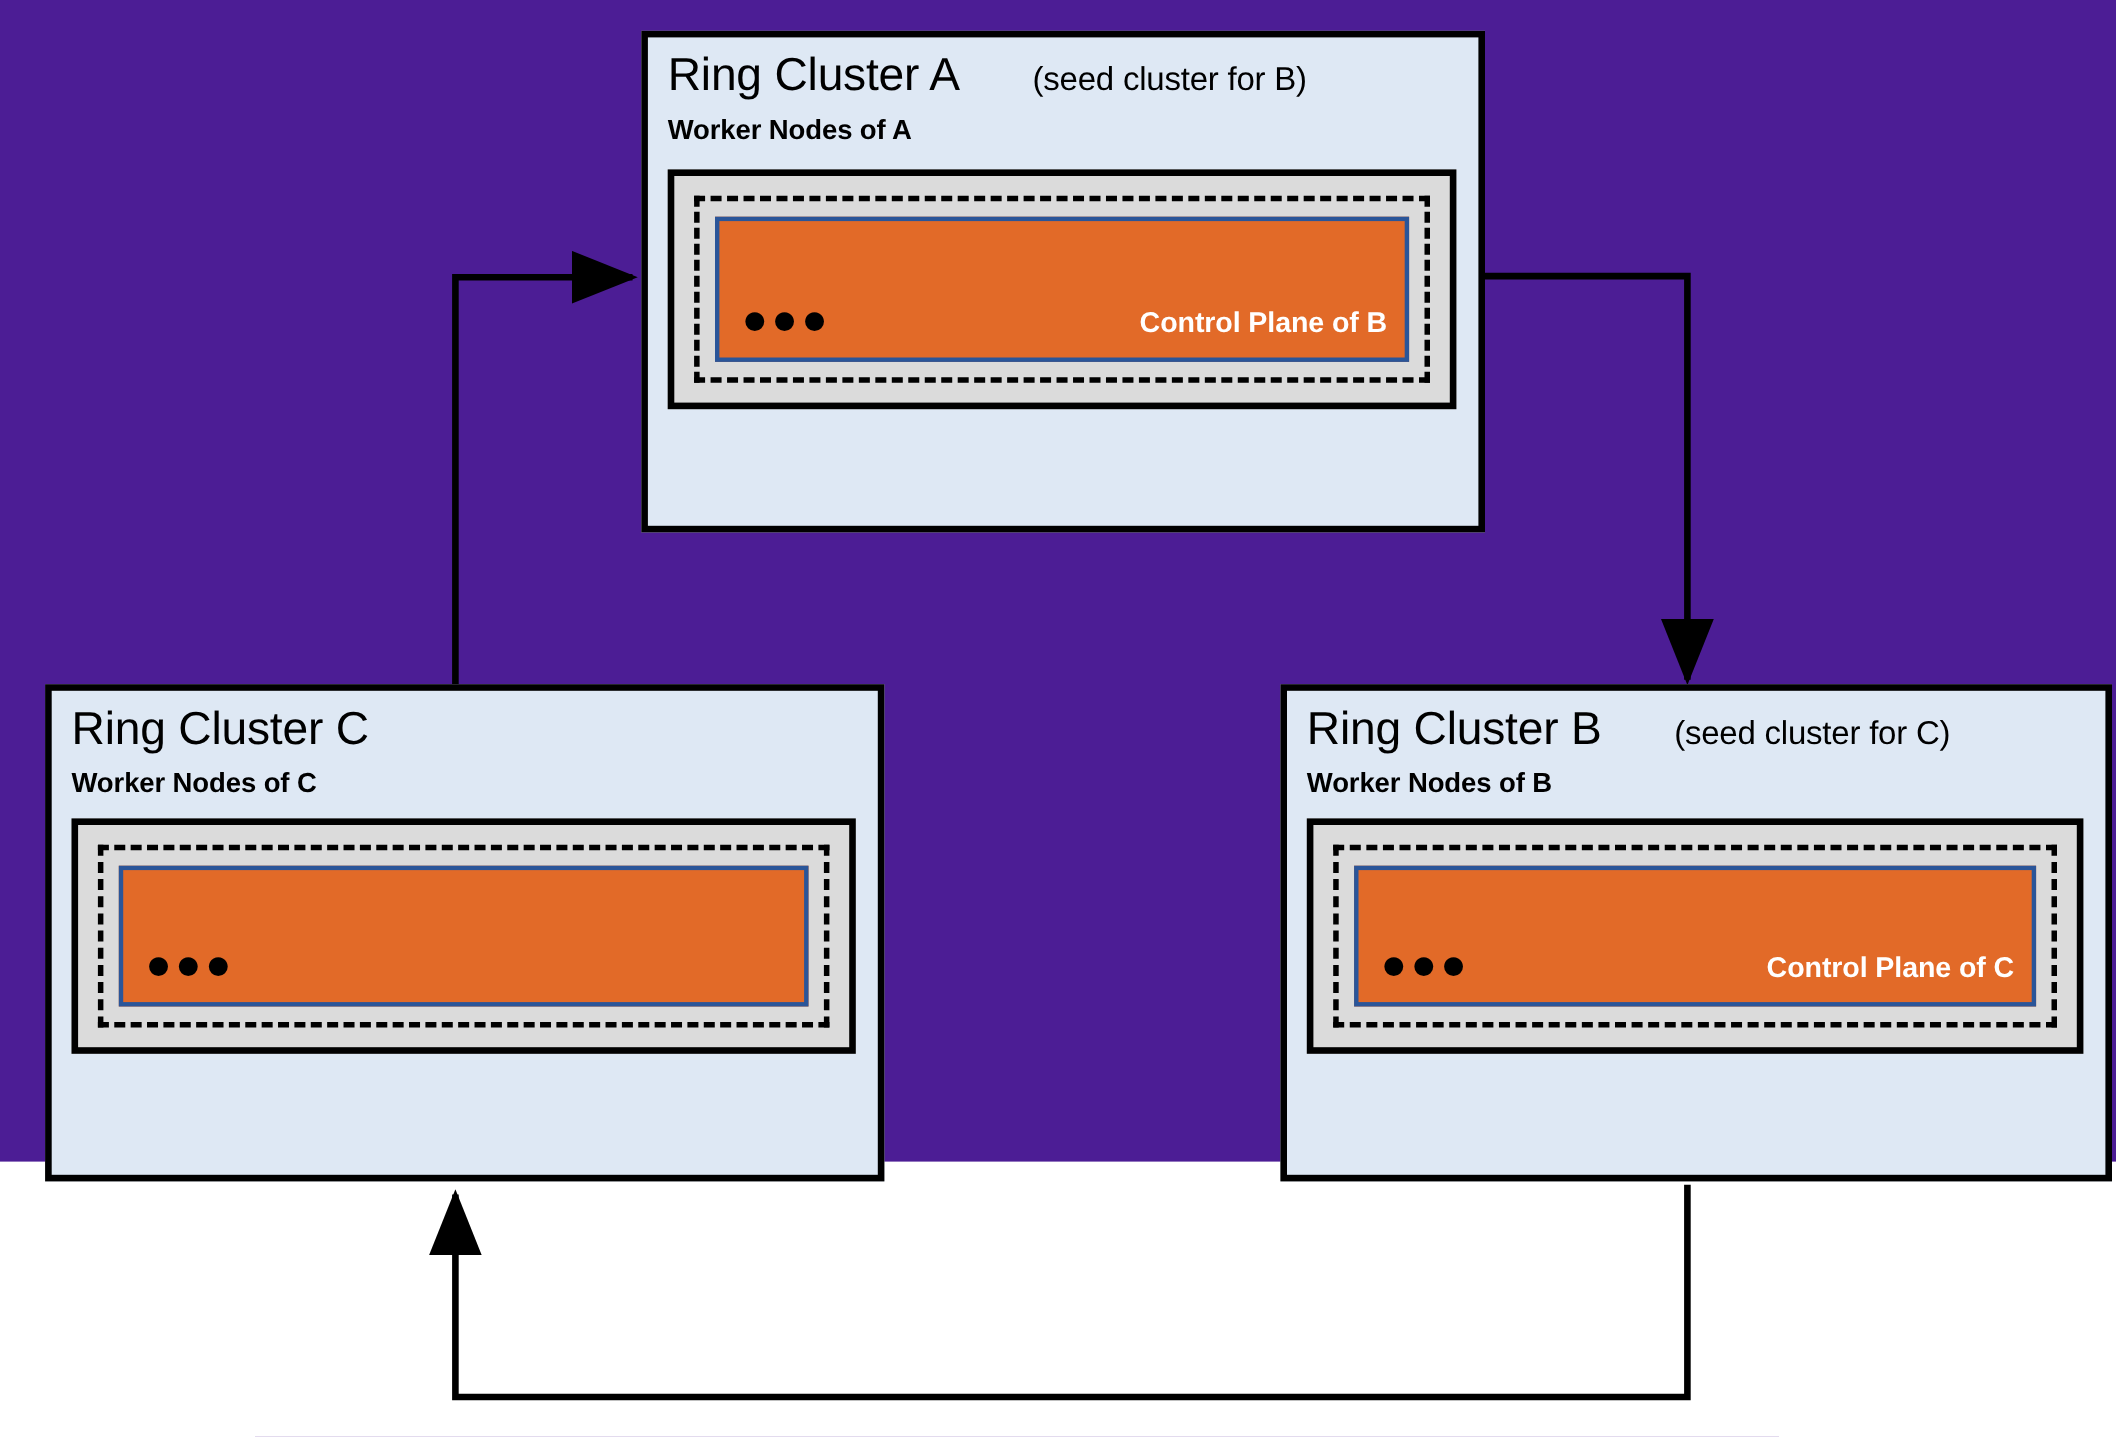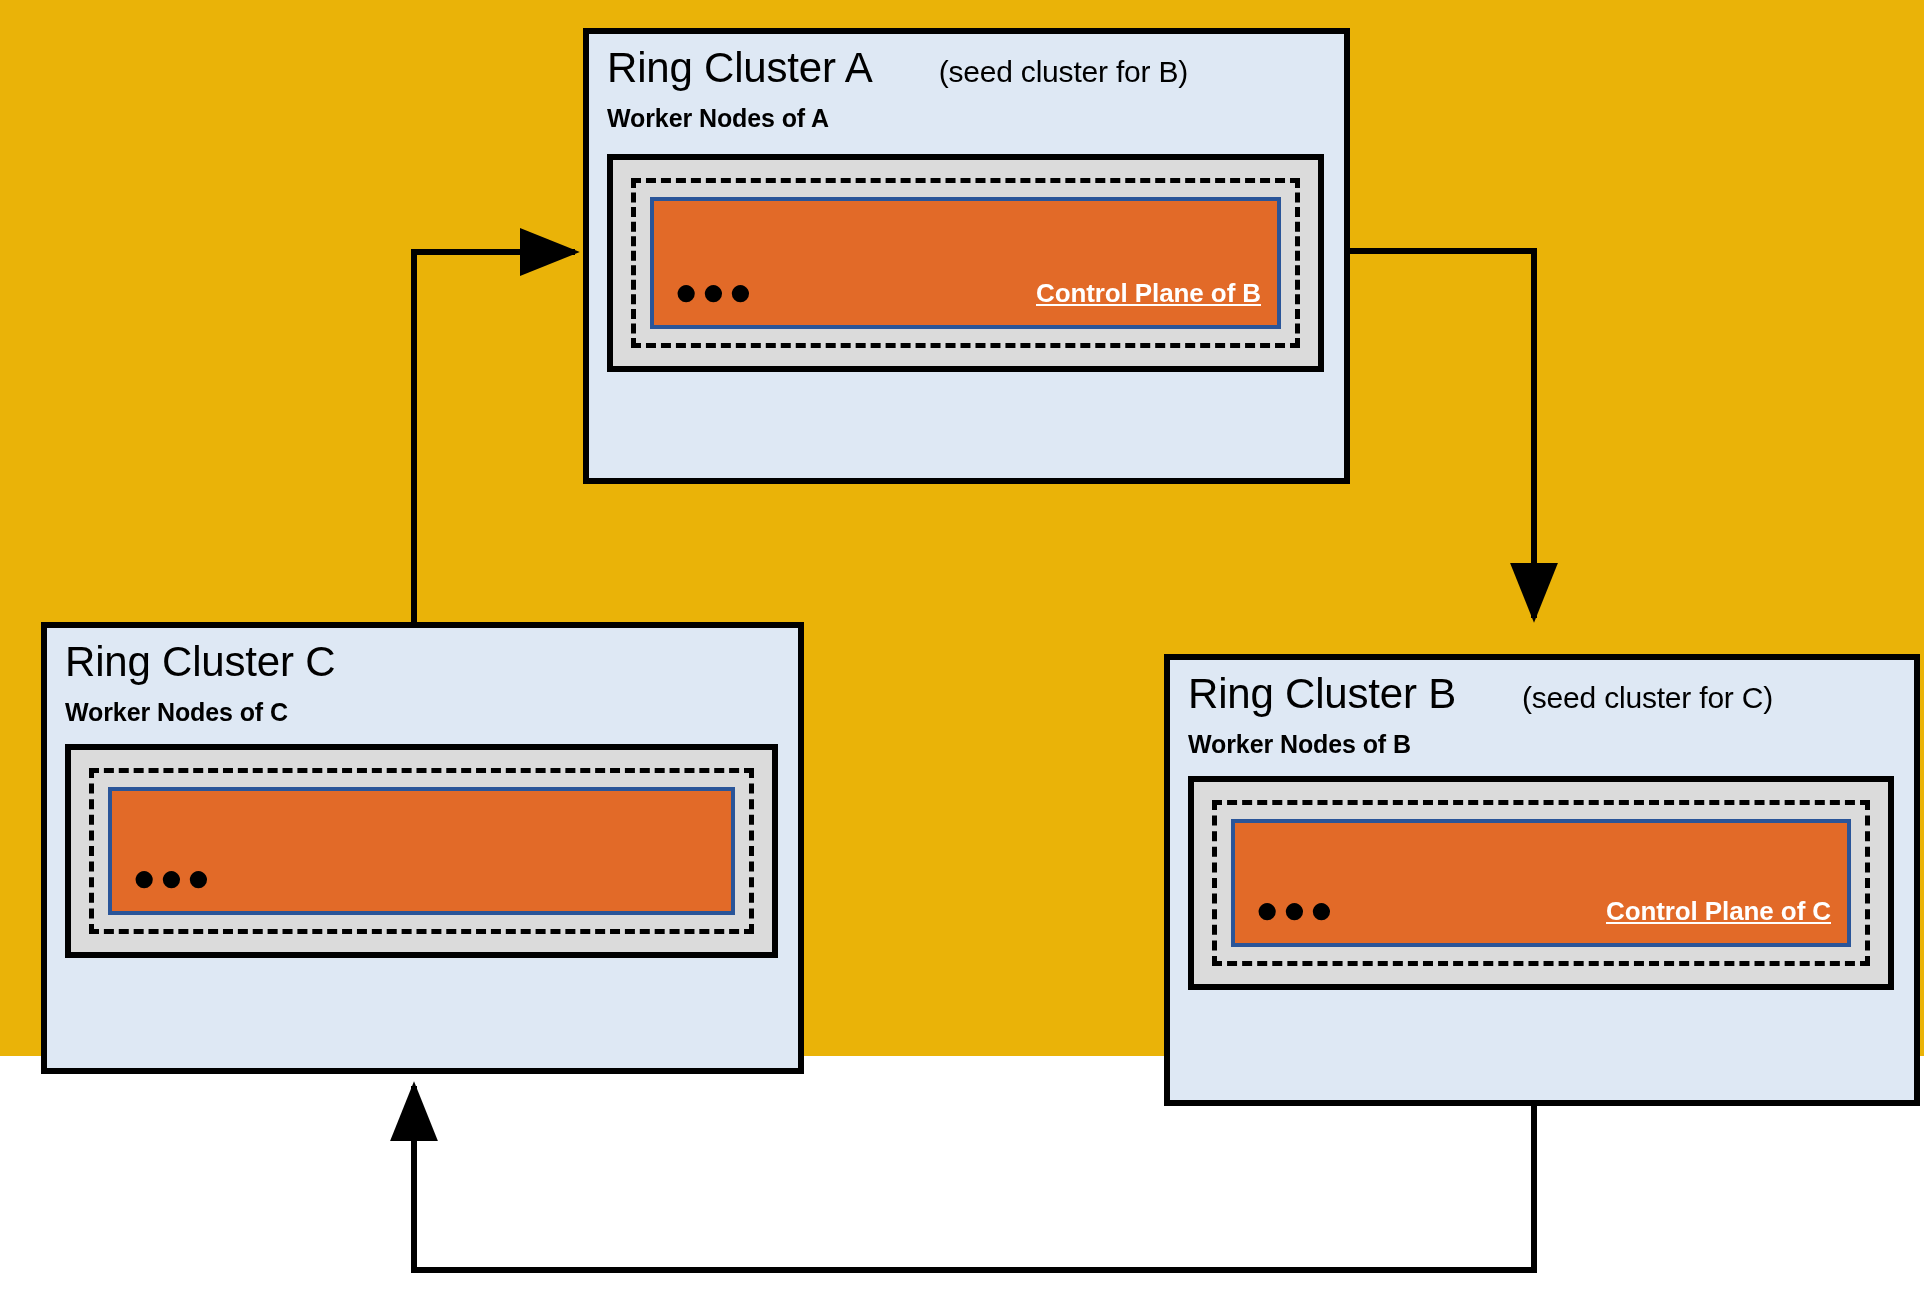--- a/index.html
+++ b/index.html
@@ -12,21 +12,21 @@
     font-family: "Liberation Sans", sans-serif;
     width: 1924px;
     height: 1306px;
     overflow: hidden;
   }
 
   #stage {
     position: relative;
     width: 1924px;
     height: 1056px;
-    background: #eab308;
+    background: #4c1d95;
   }
 
   
   #arrows {
     position: absolute;
     left: 0;
     top: 0;
     width: 1924px;
     height: 1306px;
     z-index: 1;
@@ -107,21 +107,20 @@
     padding: 0 0 14px 20px;
     font-weight: bold;
   }
   .cp-label {
     font-size: 26px;
     font-weight: bold;
     color: #ffffff;
     padding: 0 16px 16px 0;
     white-space: nowrap;
     letter-spacing: -0.1px;
-    text-decoration: underline;
   }
 </style>
 </head>
 <body>
 
 <div id="stage">
 
   <svg id="arrows" viewBox="0 0 1924 1306" width="1924" height="1306" xmlns="http://www.w3.org/2000/svg">
     <defs>
       <marker id="arrowhead" markerWidth="10" markerHeight="8" refX="9.2" refY="4" orient="auto" markerUnits="strokeWidth">
@@ -161,21 +160,21 @@
 
     <div class="node-box" style="left:18px; top:116px; width:713px; height:214px;">
       <div class="dashed-box" style="left:18px; top:18px; right:18px; bottom:18px;">
         <div class="control-plane" style="left:14px; top:14px; right:14px; bottom:14px;">
           <span class="cp-dots">●●●</span>
         </div>
       </div>
     </div>
   </div>
 
-  <div class="cluster" style="left:1164px; top:622px; width:756px; height:452px;margin-top:32px;">
+  <div class="cluster" style="left:1164px; top:622px; width:756px; height:452px;">
     <div class="cluster-title">
       <span class="cluster-name">Ring Cluster B</span>
       <span class="cluster-seed">(seed cluster for C)</span>
     </div>
     <div class="worker-label">Worker Nodes of B</div>
 
     <div class="node-box" style="left:18px; top:116px; width:706px; height:214px;">
       <div class="dashed-box" style="left:18px; top:18px; right:18px; bottom:18px;">
         <div class="control-plane" style="left:14px; top:14px; right:14px; bottom:14px;">
           <span class="cp-dots">●●●</span>

